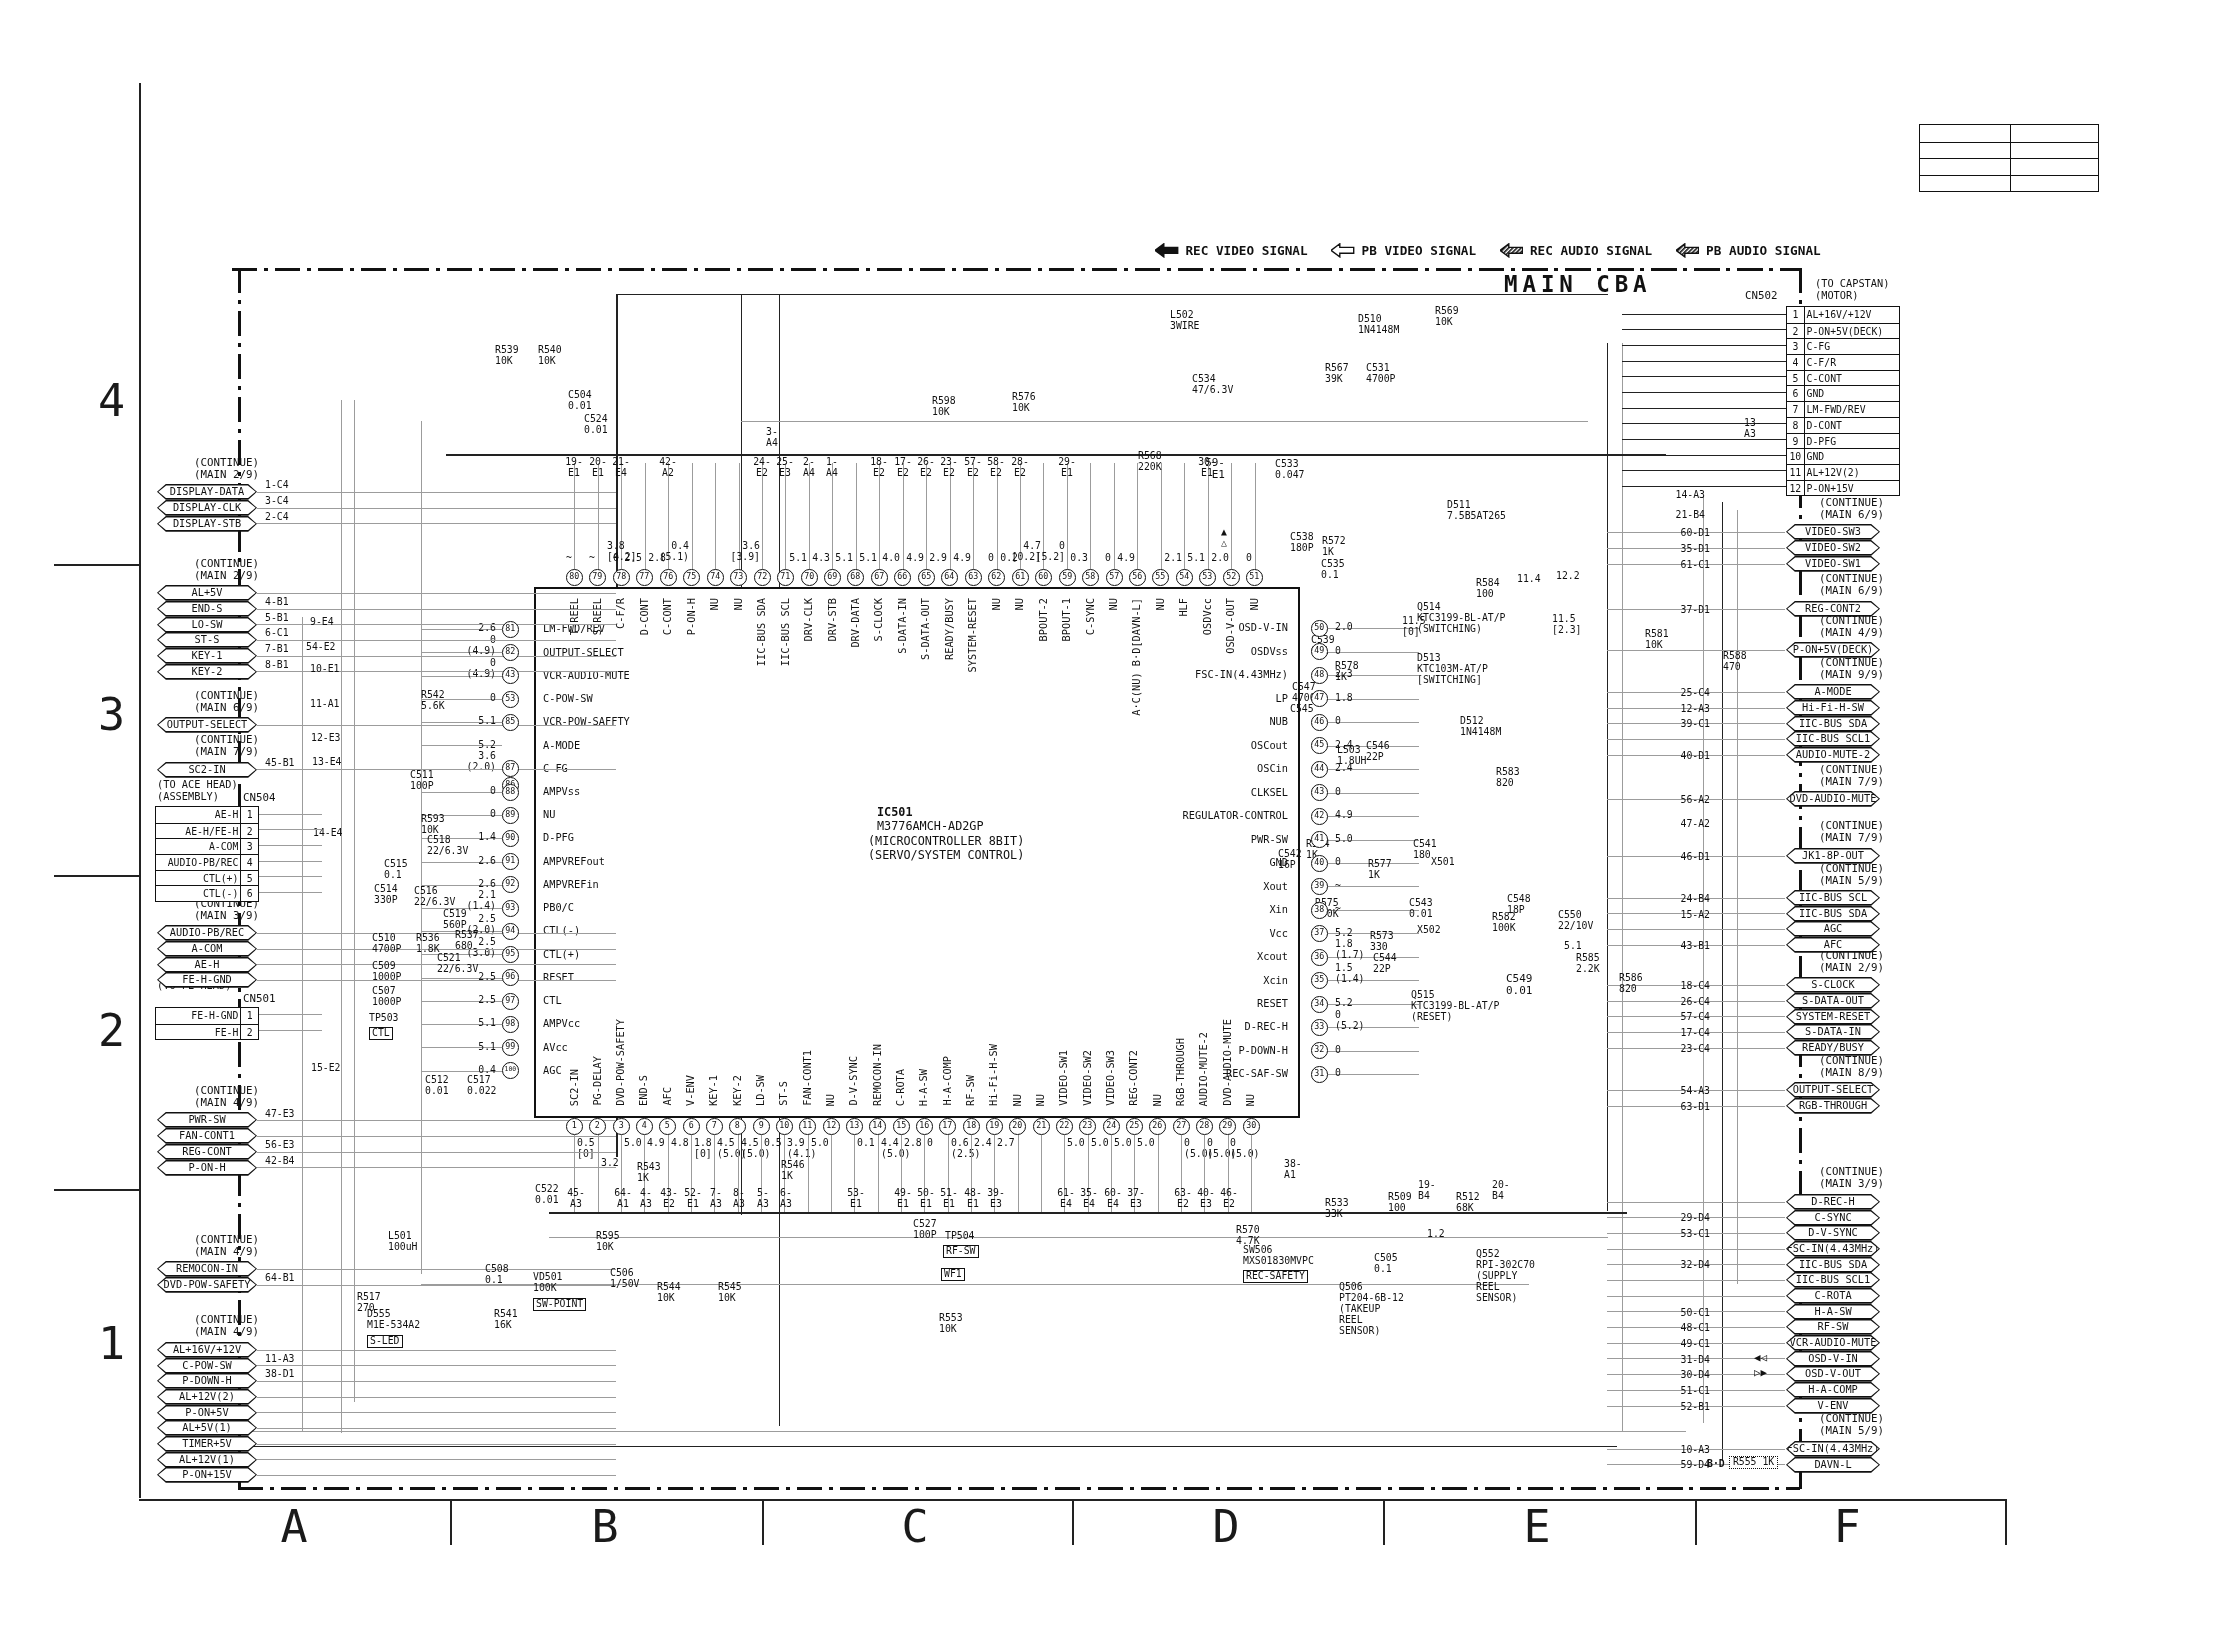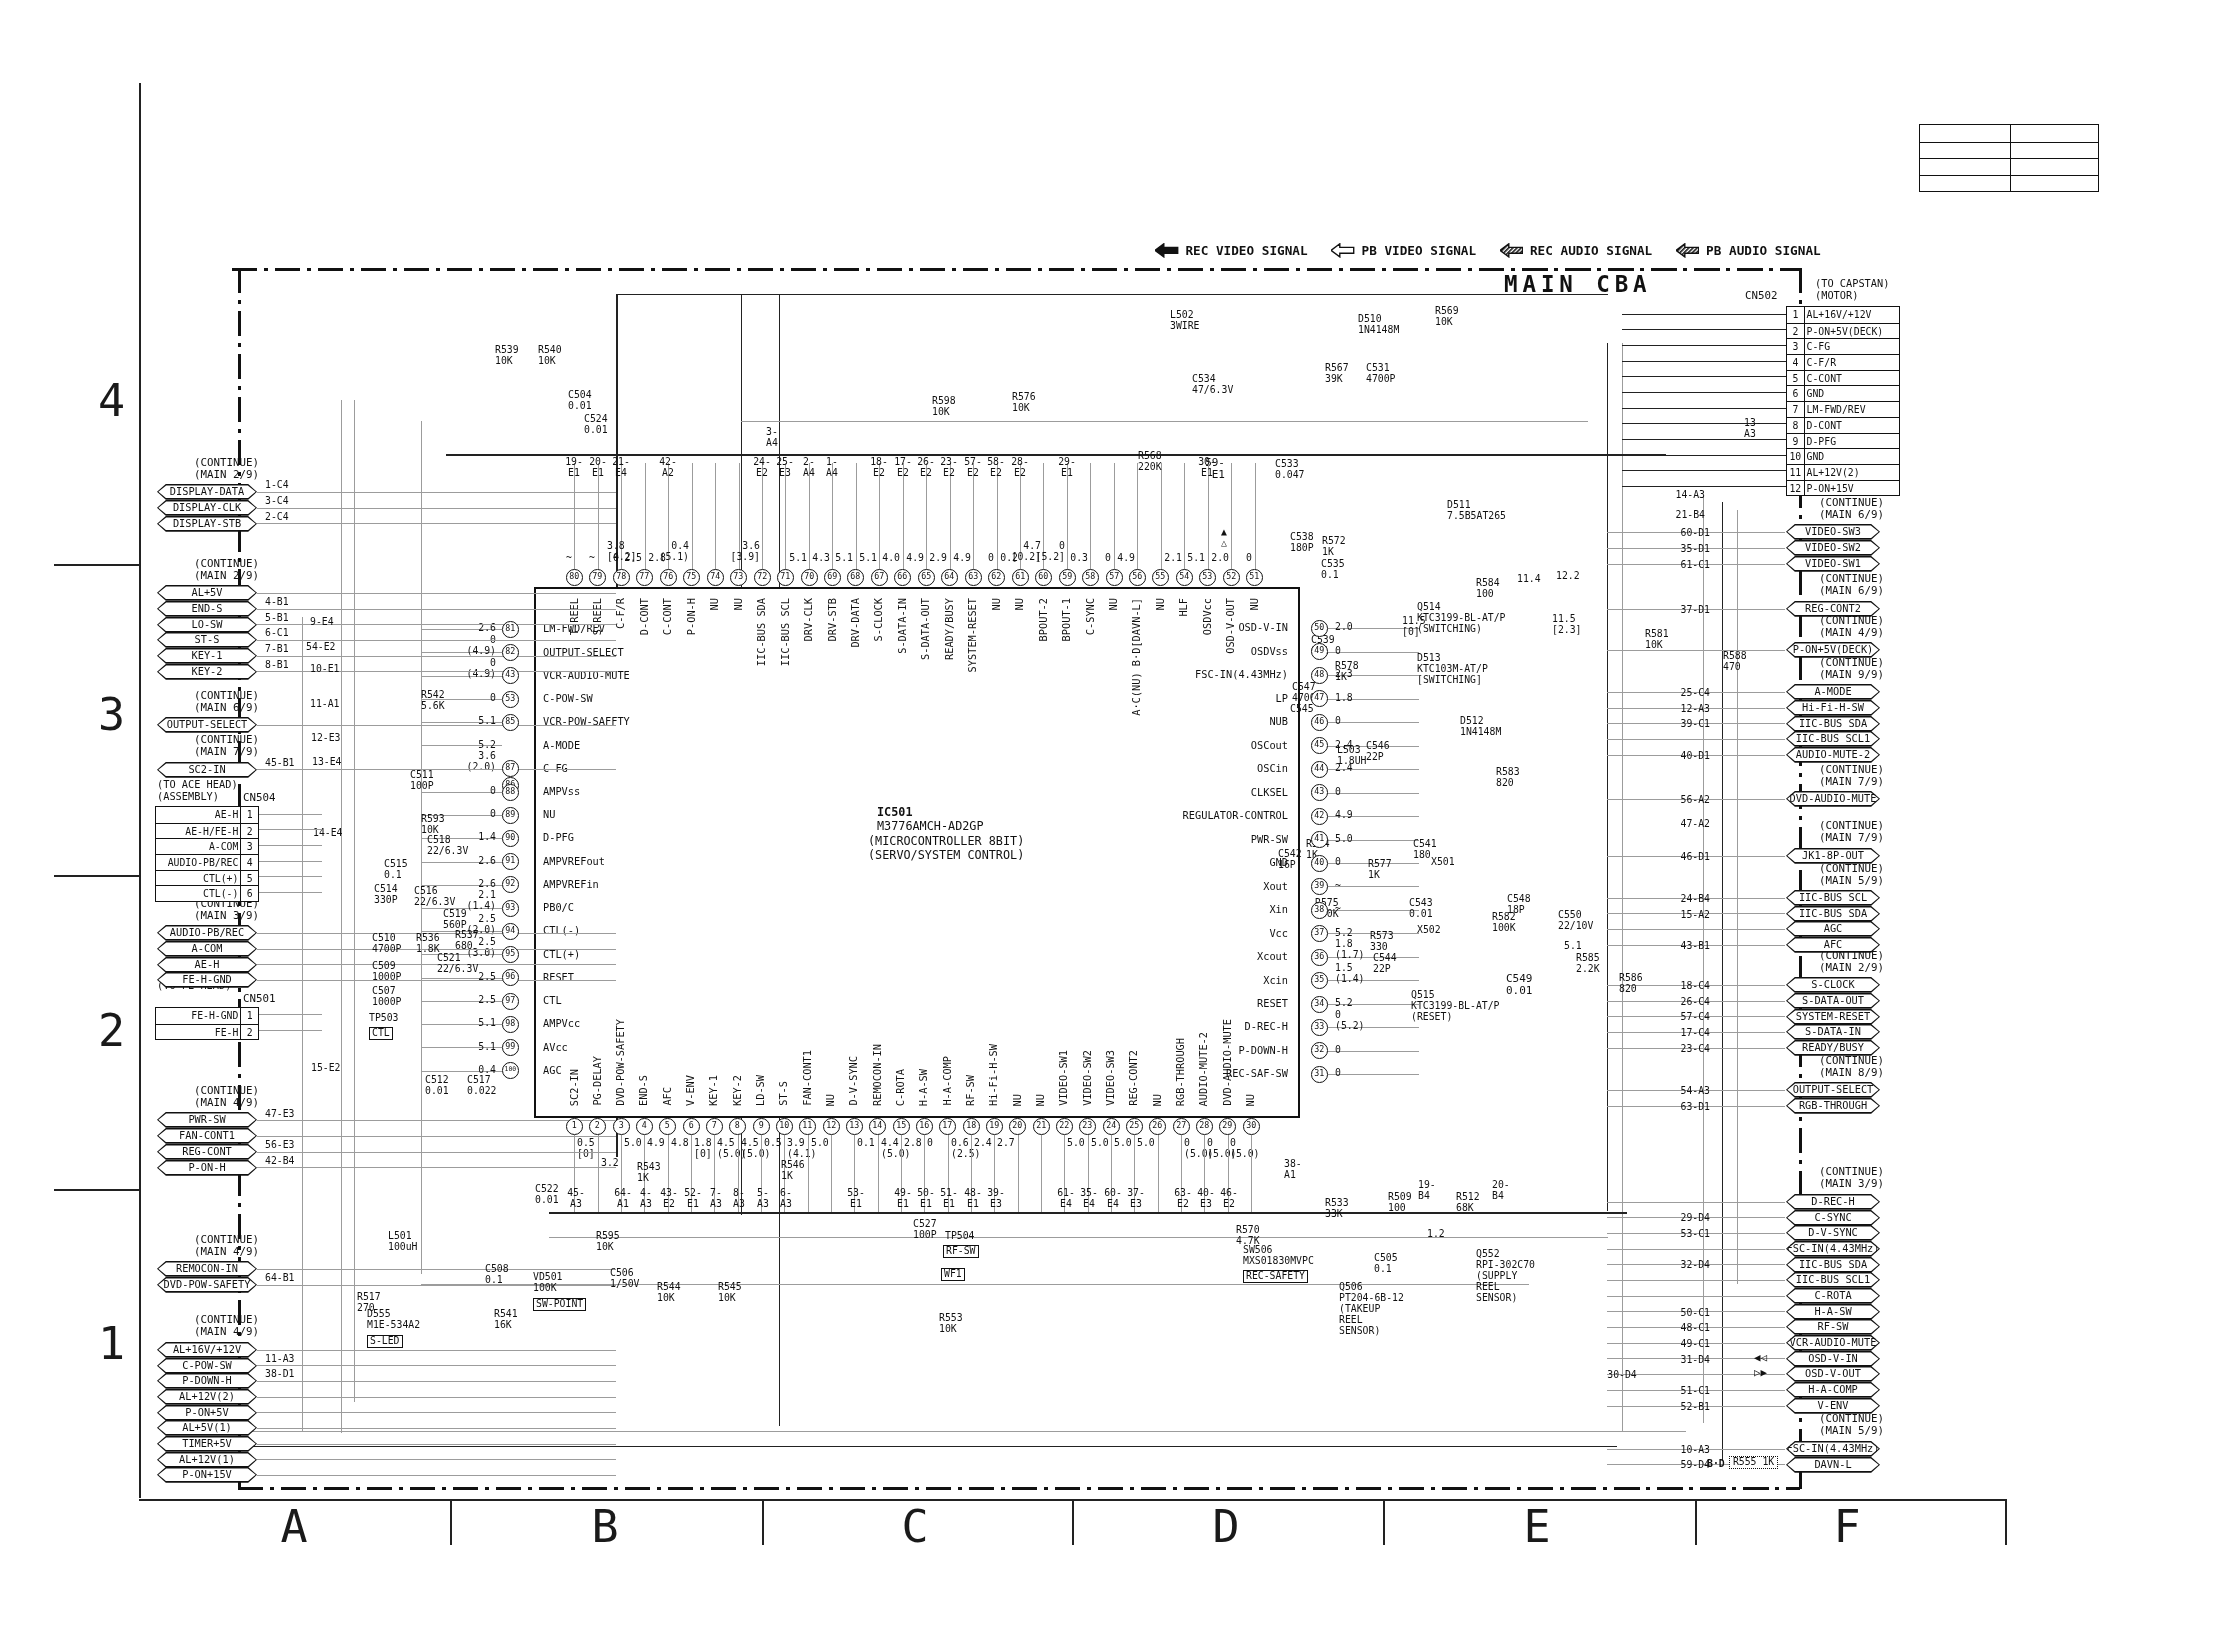--- a/index.html
+++ b/index.html
@@ -958,21 +958,21 @@
       <div class="fi"></div>
       <div class="fl">OSD-V-IN</div>
     </div>
     <div class="t " style="font-size: 9.8px; left: 1534px; width: 176px; text-align: right; top: 1355px;">31-D4</div>
     <div class="t " style="font-size: 10.8px; left: 1754px; top: 1352px;">◀◁</div>
     <div class="ln gy" style="left: 1607px; top: 1374px; width: 178px; height: 1.4px;"></div>
     <div class="fo" style="left: 1786px; top: 1366px; width: 94px; height: 15.7px; z-index: 6;">
       <div class="fi"></div>
       <div class="fl">OSD-V-OUT</div>
     </div>
-    <div class="t " style="font-size: 9.8px; left: 1534px; width: 176px; text-align: center; top: 1370px;">30-D4</div>
+    <div class="t " style="font-size: 9.8px; left: 1534px; width: 176px; text-align: right; top: 1370px;">30-D4</div>
     <div class="t " style="font-size: 10.8px; left: 1754px; top: 1367px;">▷▶</div>
     <div class="ln gy" style="left: 1607px; top: 1390px; width: 178px; height: 1.4px;"></div>
     <div class="fo" style="left: 1786px; top: 1382px; width: 94px; height: 15.7px; z-index: 6;">
       <div class="fi"></div>
       <div class="fl">H-A-COMP</div>
     </div>
     <div class="t " style="font-size: 9.8px; left: 1534px; width: 176px; text-align: right; top: 1386px;">51-C1</div>
     <div class="ln gy" style="left: 1607px; top: 1406px; width: 178px; height: 1.4px;"></div>
     <div class="fo" style="left: 1786px; top: 1398px; width: 94px; height: 15.7px; z-index: 6;">
       <div class="fi"></div>

